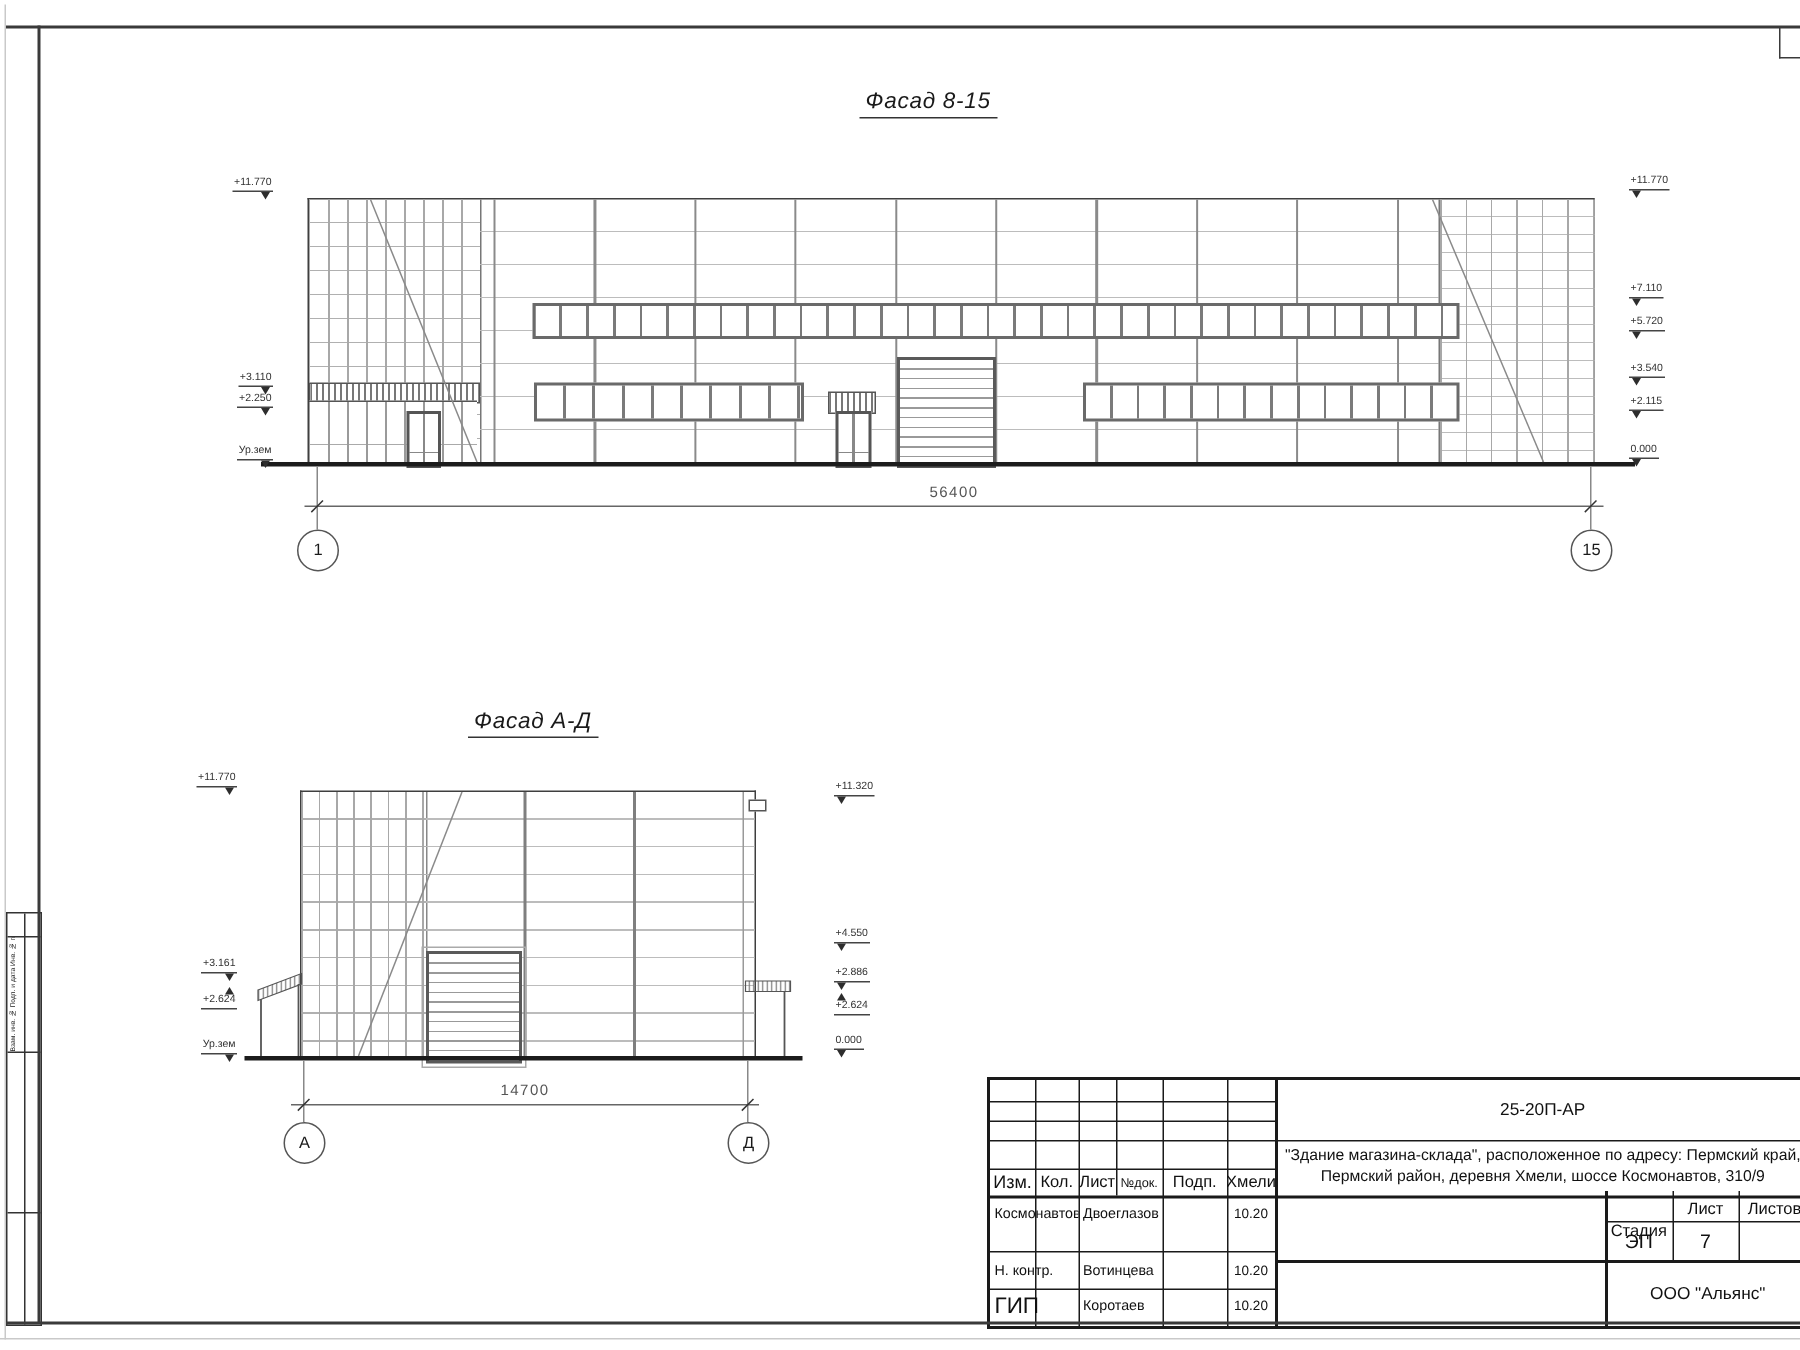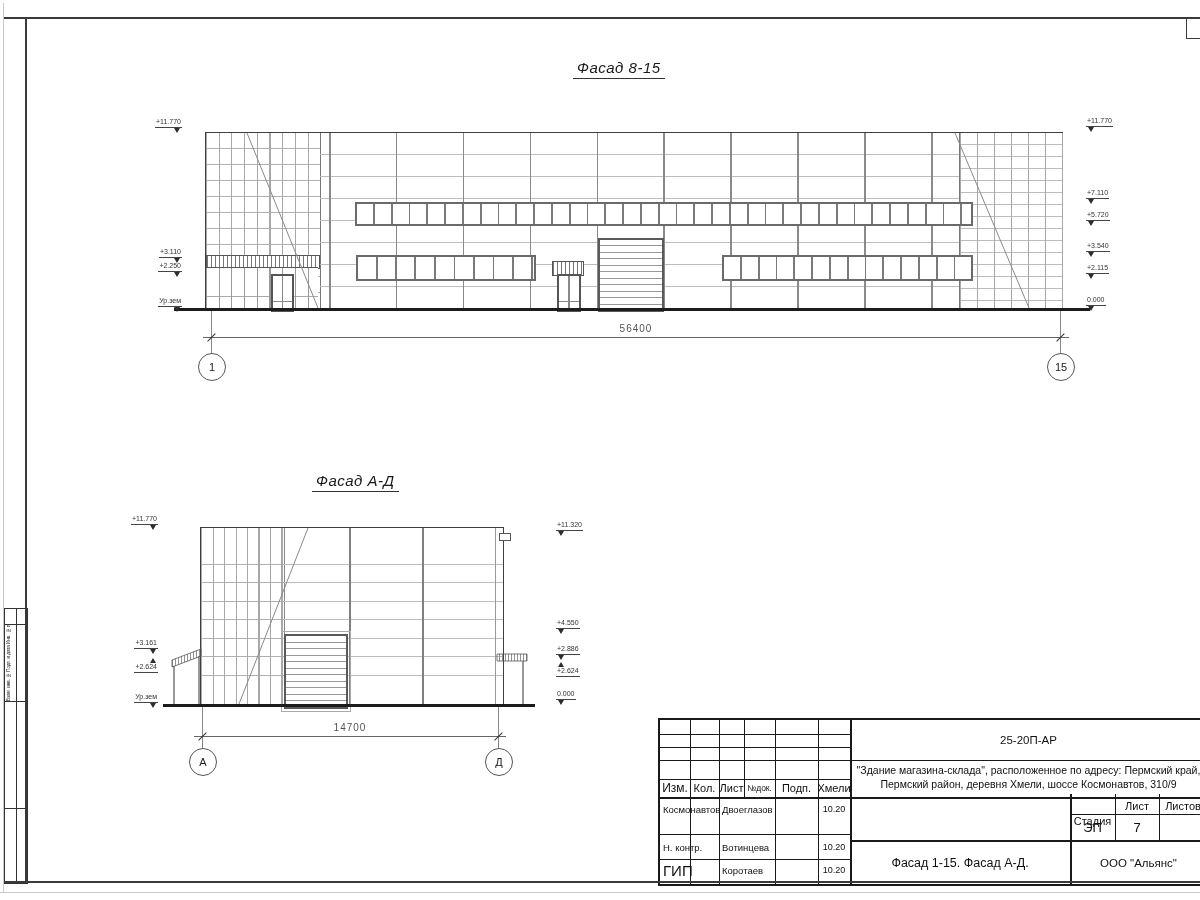--- a/index.html
+++ b/index.html
@@ -282,21 +282,20 @@
     <div class="tc" style="left:190px;top:40px;width:357px;height:34px;font-size:10.5px;line-height:14px;display:block;padding-top:3px;">
       <div>"Здание магазина-склада", расположенное по адресу: Пермский край,</div>
       <div>Пермский район, деревня Хмели, шоссе Космонавтов, 310/9</div>
     </div>
     <div class="tc" style="left:410px;top:77px;width:45px;height:17px;font-size:11px;margin-top:15px;">Стадия</div>
     <div class="tc" style="left:455px;top:77px;width:44px;height:17px;font-size:11px;">Лист</div>
     <div class="tc" style="left:499px;top:77px;width:48px;height:17px;font-size:11px;">Листов</div>
     <div class="tc" style="left:410px;top:94px;width:45px;height:26px;font-size:13px;">ЭП</div>
     <div class="tc" style="left:455px;top:94px;width:44px;height:26px;font-size:13px;">7</div>
     <div class="tc" style="left:499px;top:94px;width:48px;height:26px;font-size:13px;"></div>
-    <div class="tc" style="left:190px;top:121px;width:220px;height:43px;font-size:12.5px;">Фасад 1-15. Фасад А-Д.</div>
     <div class="tc" style="left:410px;top:121px;width:137px;height:43px;font-size:11.5px;">ООО "Альянс"</div>
   </div>
 
   <div id="strip">
     <div class="strip-line" style="left:0;top:15px;width:22px;height:1px;"></div>
     <div class="strip-line" style="left:0;top:92px;width:22px;height:1px;"></div>
     <div class="strip-line" style="left:0;top:199px;width:22px;height:1px;"></div>
     <div class="strip-line" style="left:11px;top:0;width:1px;height:274px;"></div>
     <div class="striptxt">Взам. инв. №   Подп. и дата   Инв. № подл.</div>
   </div>

